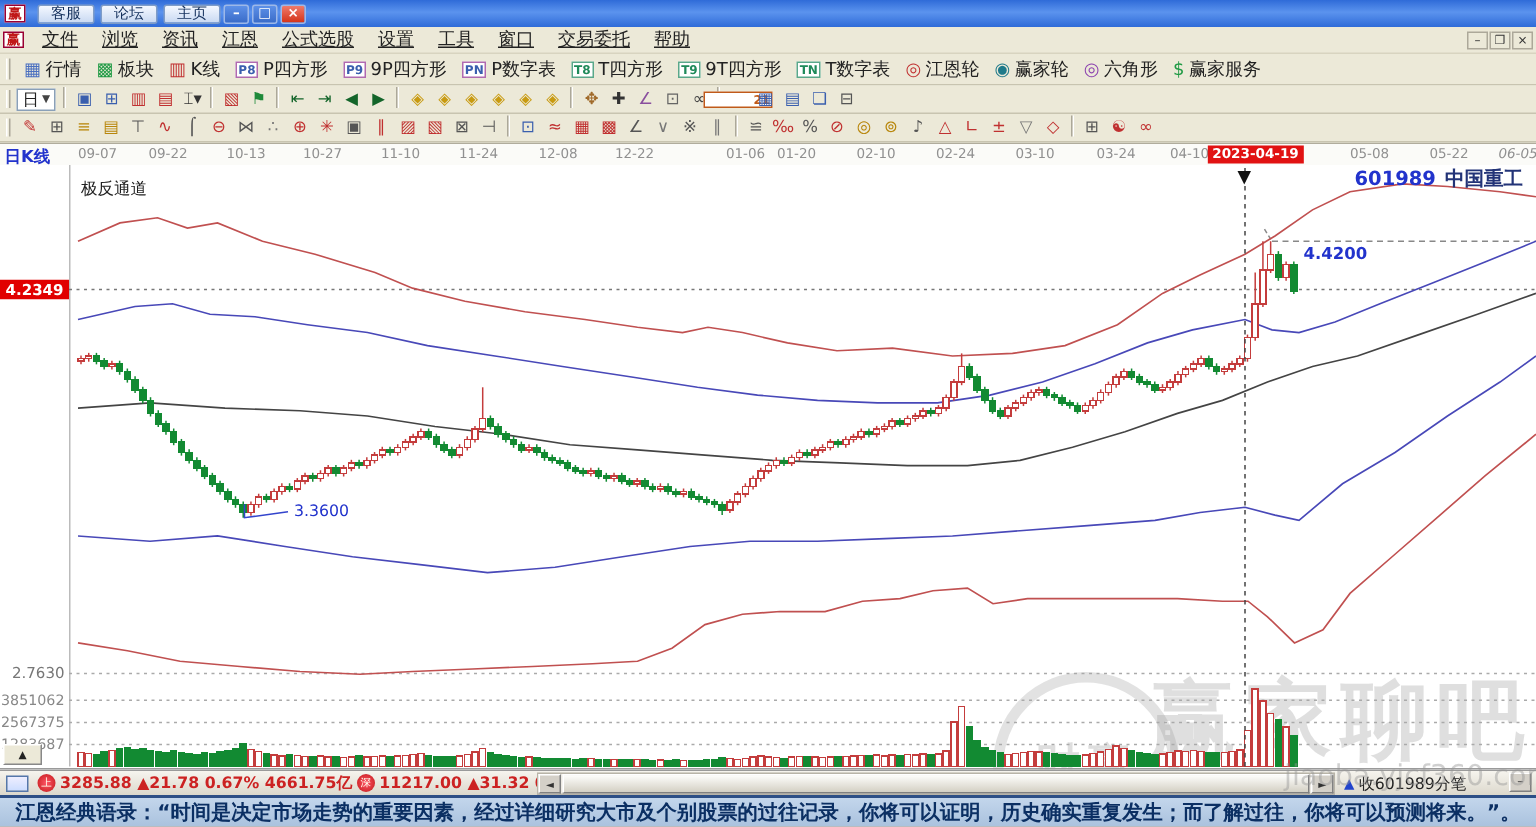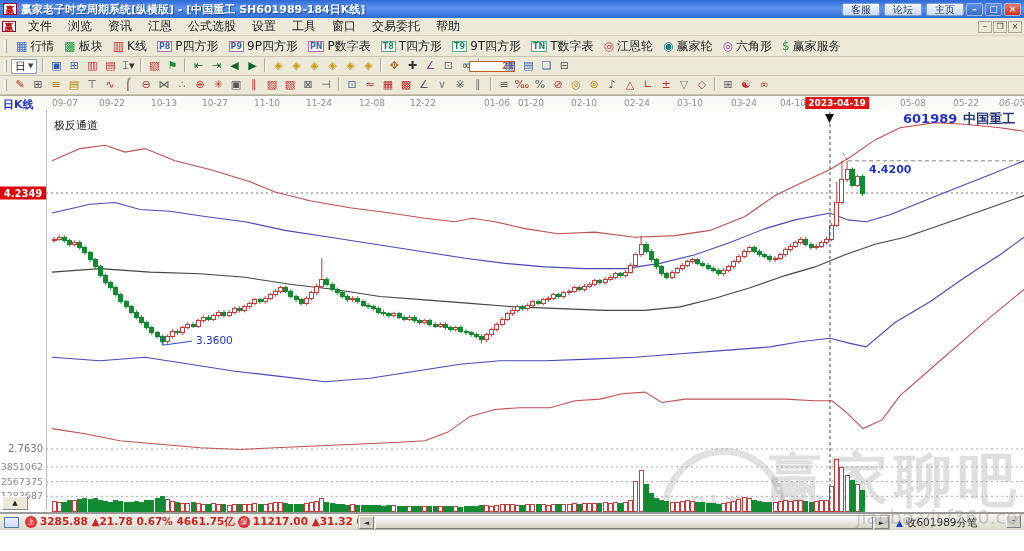--- a/index.html
+++ b/index.html
@@ -10,21 +10,21 @@
   .row{position:absolute;left:0;width:1024px;display:flex;align-items:center;}
   
   .titlebar{top:0;height:18px;background:linear-gradient(#2f6bd8,#5b93ee 45%,#2f6bd8);color:#fff;font-size:11px;font-weight:bold;padding:0 3px;z-index:9;}
   .applogo{width:14px;height:12px;background:#fff;color:#c01818;font-size:9px;font-weight:bold;line-height:12px;text-align:center;border:1px solid #903;margin-right:4px;flex:0 0 auto;}
   .titletext{white-space:nowrap;overflow:hidden;flex:1 1 auto;text-shadow:1px 1px 1px #1c4a9c;}
   .tbtn{flex:0 0 auto;margin-left:4px;padding:0 8px;height:13px;line-height:12px;font-size:10px;font-weight:normal;color:#14305c;background:linear-gradient(#f4f8ff,#c9d9f2);border:1px solid #7e9cc8;border-radius:2px;cursor:default;}
   .winbtn{flex:0 0 auto;width:17px;height:13px;margin-left:2px;border:1px solid #9db8e8;border-radius:2px;background:linear-gradient(#5d90e8,#3a6cc8);color:#fff;font-size:9px;line-height:11px;text-align:center;}
   .winbtn.close{background:linear-gradient(#ef7a6a,#d43318);}
   
   .menubar{top:18px;height:18px;background:#ece9d8;border-bottom:1px solid #d8d4c0;font-size:12px;color:#222;z-index:9;padding:0 2px;}
-  .mi{padding:1px 8px;cursor:default;}
+  .mi{padding:1px 8px;cursor:default;text-decoration:underline;}
   .mdibtn{width:14px;height:12px;margin-left:1px;border:1px solid #aca899;background:#ece9d8;color:#333;font-size:8px;line-height:10px;text-align:center;}
   .spacer{flex:1 1 auto;}
   
   .tb{background:#ece9d8;border-bottom:1px solid #c8c4b0;z-index:9;padding:0 2px;}
   .tb1{top:36px;height:21px;}
   .tb2{top:57px;height:19px;}
   .tb3{top:76px;height:19px;}
   .grip{width:3px;height:70%;border-left:1px solid #fff;border-right:1px solid #aca899;margin:0 4px 0 2px;}
   .tb1item{display:flex;align-items:center;gap:3px;padding:1px 5px;font-size:12px;color:#222;cursor:default;white-space:nowrap;}
   .tb1item .ig{font-size:12px;line-height:12px;}
@@ -65,21 +65,20 @@
   .quotebar{position:absolute;top:530px;left:0;width:1024px;height:21px;background:linear-gradient(#c3d6ec,#aac2de);border-top:2px solid #2d4f86;z-index:5;display:flex;align-items:center;}
   .quotebar .qtext{width:100%;text-align:center;font-size:13.5px;font-weight:bold;color:#0b2f63;white-space:nowrap;overflow:hidden;}
 </style>
 </head>
 <body>
 
 <div id="app">
 
   <div class="row titlebar">
     <span class="applogo">赢</span>
-    <span class="titletext">赢家老子时空周期系统[纵横版] - [中国重工  SH601989-184日K线]</span>
     <span class="tblist" style="display:flex">
 
     <span class="tbtn">客服</span>
         <span class="tbtn">论坛</span>
         <span class="tbtn">主页</span>
       </span>
     <span class="winbtn">–</span>
     <span class="winbtn">□</span>
     <span class="winbtn close">×</span>
   </div>
@@ -953,14 +952,17 @@
       <span class="sthumb"></span>
       <span class="sbtn">►</span>
     </span>
     <span class="rlabel">
       <span class="aicon">▲</span>
       <span>收601989分笔</span>
     </span>
     <span class="minibtn">–</span>
   </div>
 
+  <div class="quotebar">
+    <span class="qtext">江恩经典语录：“时间是决定市场走势的重要因素，经过详细研究大市及个别股票的过往记录，你将可以证明，历史确实重复发生；而了解过往，你将可以预测将来。”。</span>
+  </div>
 
 </div>
 
 </body></html>

